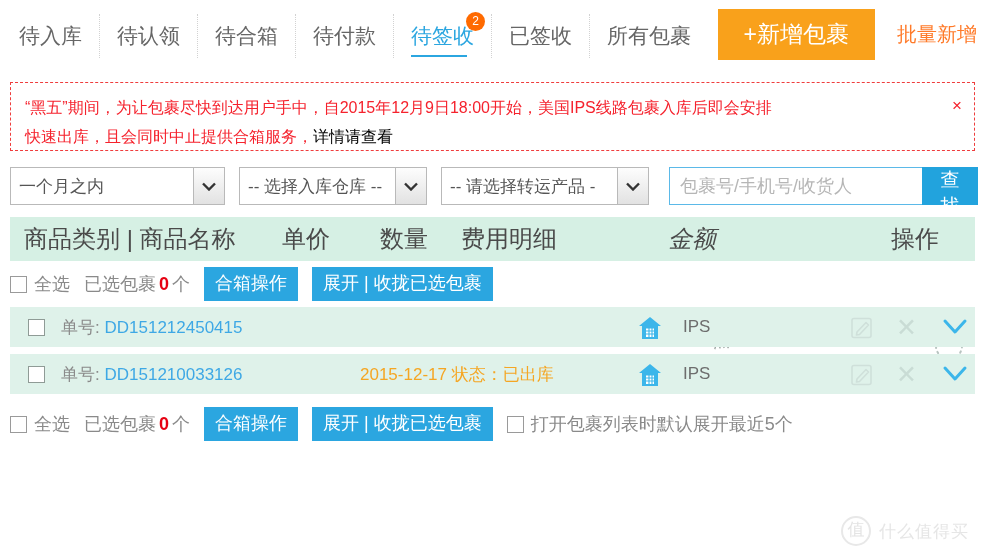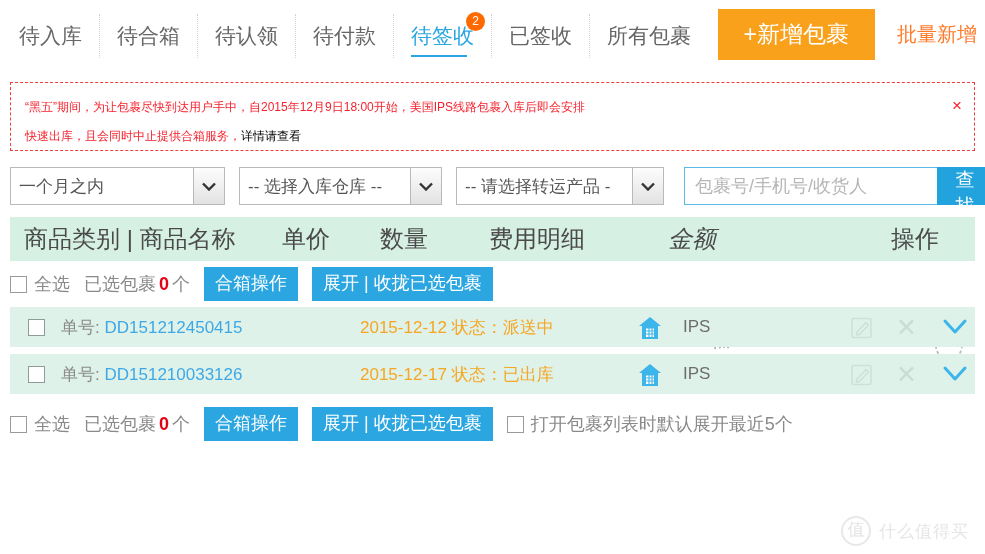--- a/index.html
+++ b/index.html
@@ -96,21 +96,21 @@
   .alert {
     position: relative;
     margin: 0 10px;
     border: 1px dashed #ef3d3d;
     padding: 10px 14px 12px 14px;
     box-sizing: border-box;
     height: 69px;
   }
   .alert-line {
     color: #f5222d;
-    font-size: 12px;
+    font-size: 16px;
     line-height: 29px;
     white-space: nowrap;
   }
   .alert-link {
     color: #000000;
     cursor: pointer;
   }
   .alert-close {
     position: absolute;
     right: 12px;
@@ -343,24 +343,24 @@
 </style>
 </head>
 <body>
 
 <div class="tabbar">
   <div class="tabs">
     <div class="tab">
       <span>待入库</span>
     </div>
     <div class="tab">
+      <span>待认领</span>
+    </div>
+    <div class="tab">
       <span>待合箱</span>
-    </div>
-    <div class="tab">
-      <span>待认领</span>
     </div>
     <div class="tab">
       <span>待付款</span>
     </div>
     <div class="tab active">
       <span>待签收</span>
       <span class="tab-badge">2</span>
       <span class="tab-underline"></span>
     </div>
     <div class="tab">
@@ -391,21 +391,21 @@
       <option>一个月之内</option>
     </select>
     <span class="sel-arrow">
       <svg width="14" height="9" viewBox="0 0 14 9">
           <path d="M1 1.5 L7 7.5 L13 1.5" stroke="#333" stroke-width="2.4" fill="none"></path>
         </svg>
     </span>
   </span>
 
   <span class="sel-wrap">
-    <select class="sel" style="width:203px;">
+    <select class="sel" style="width:188px;">
       <option>-- 选择入库仓库 --</option>
     </select>
     <span class="sel-arrow">
       <svg width="14" height="9" viewBox="0 0 14 9">
           <path d="M1 1.5 L7 7.5 L13 1.5" stroke="#333" stroke-width="2.4" fill="none"></path>
         </svg>
     </span>
   </span>
 
   <span class="sel-wrap">
@@ -422,21 +422,21 @@
   <span class="search-wrap">
     <input class="search-input" type="text" placeholder="包裹号/手机号/收货人" style="">
     <button class="btn-search">查找</button>
   </span>
 </div>
 
 <div class="thead">
   <span class="th" style="left:14px;">商品类别 | 商品名称</span>
   <span class="th" style="left:272px;">单价</span>
   <span class="th" style="left:370px;">数量</span>
-  <span class="th" style="left:479px;text-align:center;">费用明细</span>
+  <span class="th" style="left:451px;text-align:center;">费用明细</span>
   <span class="th" style="left:658px;font-style:italic;">金额</span>
   <span class="th" style="left:881px;">操作</span>
 </div>
 
 <div class="toolbar">
   <span class="cbox"></span>
   <span class="tool-text">全选</span>
   <span class="tool-text"><span>已选包裹</span><span class="count-num">0</span><span>个</span></span>
   <span class="btn-blue">合箱操作</span>
   <span class="btn-blue">展开 | 收拢已选包裹</span>
@@ -451,22 +451,20 @@
   </svg>
 </div>
 
 <div class="rows">
 
   <div class="pkg-row">
     <span class="pkg-cb"></span>
     <span class="pkg-label"><span>单号:</span>
       <span class="pkg-no">DD151212450415</span>
     </span>
-    <span class="pkg-status"><span>2015-12-12</span>
-      <span>状态：</span><span>派送中</span></span>
     <span class="pkg-house">
       <svg width="26" height="26" viewBox="0 0 26 26">
         <path d="M13 2 L24 11 L21 11 L21 24 L5 24 L5 11 L2 11 Z" fill="#3cb6ea"></path>
         <rect x="9" y="13" width="8" height="9" fill="#ffffff"></rect>
         <path d="M9 13 h8 M9 16 h8 M9 19 h8 M12 13 v9 M15 13 v9" stroke="#3cb6ea" stroke-width="1.1"></path>
       </svg>
     </span>
     <span class="pkg-ips">IPS</span>
     <span class="icon-edit">
       <svg width="24" height="24" viewBox="0 0 24 24">

